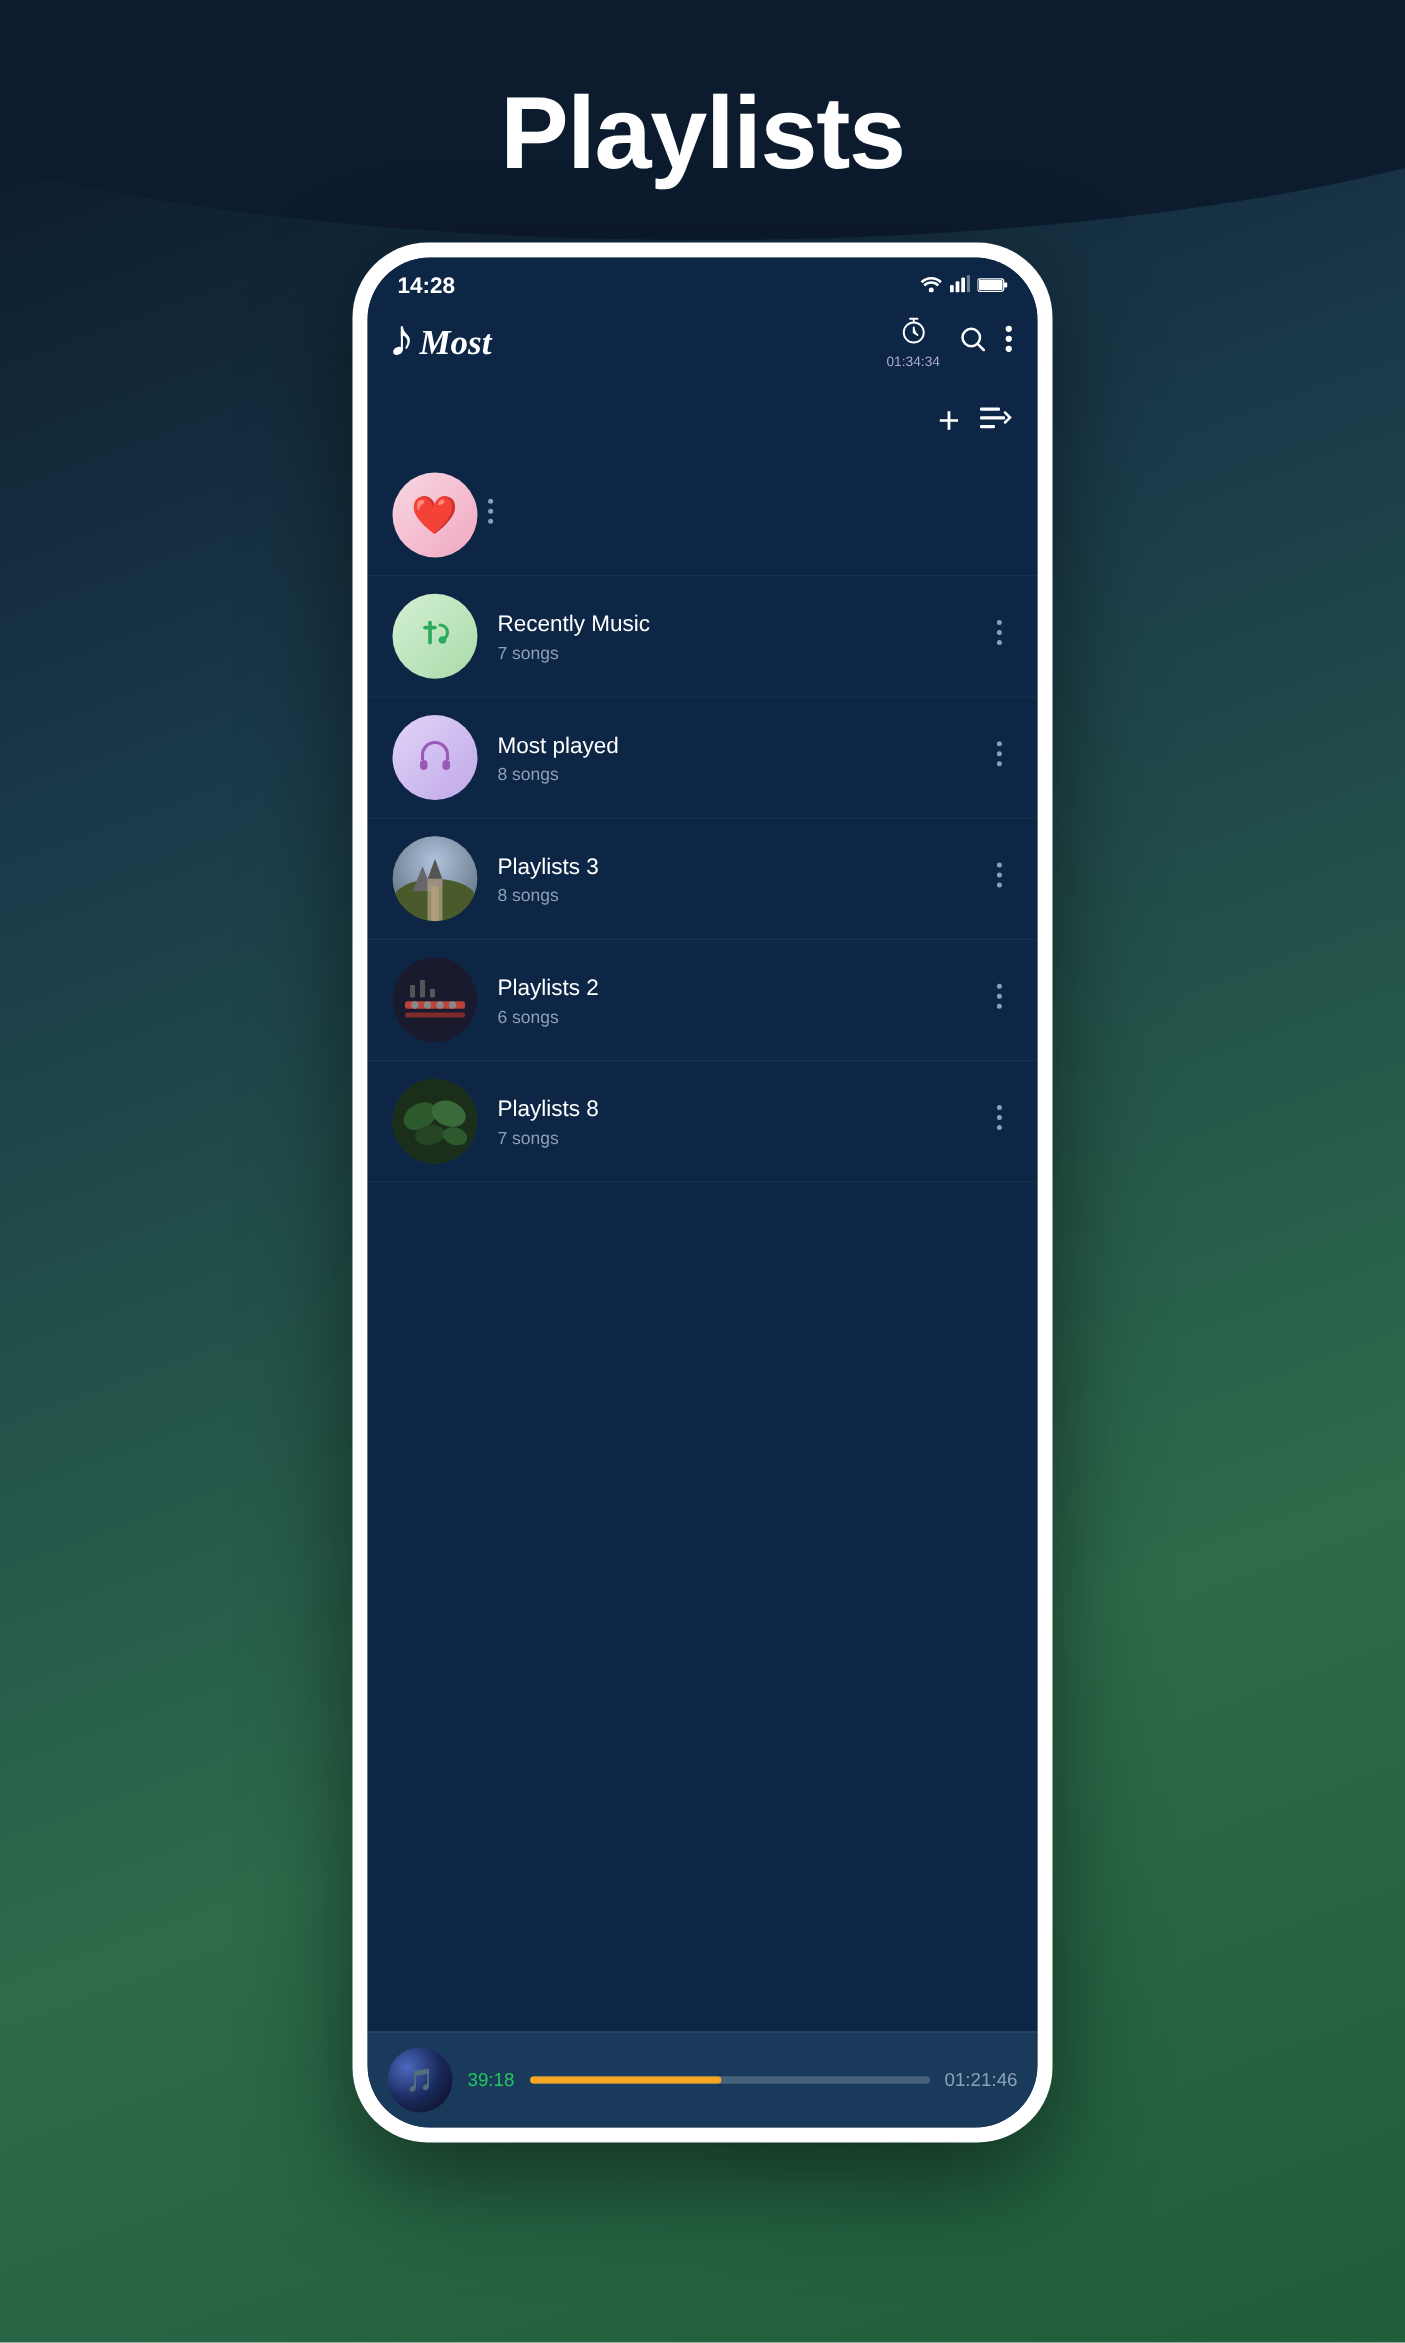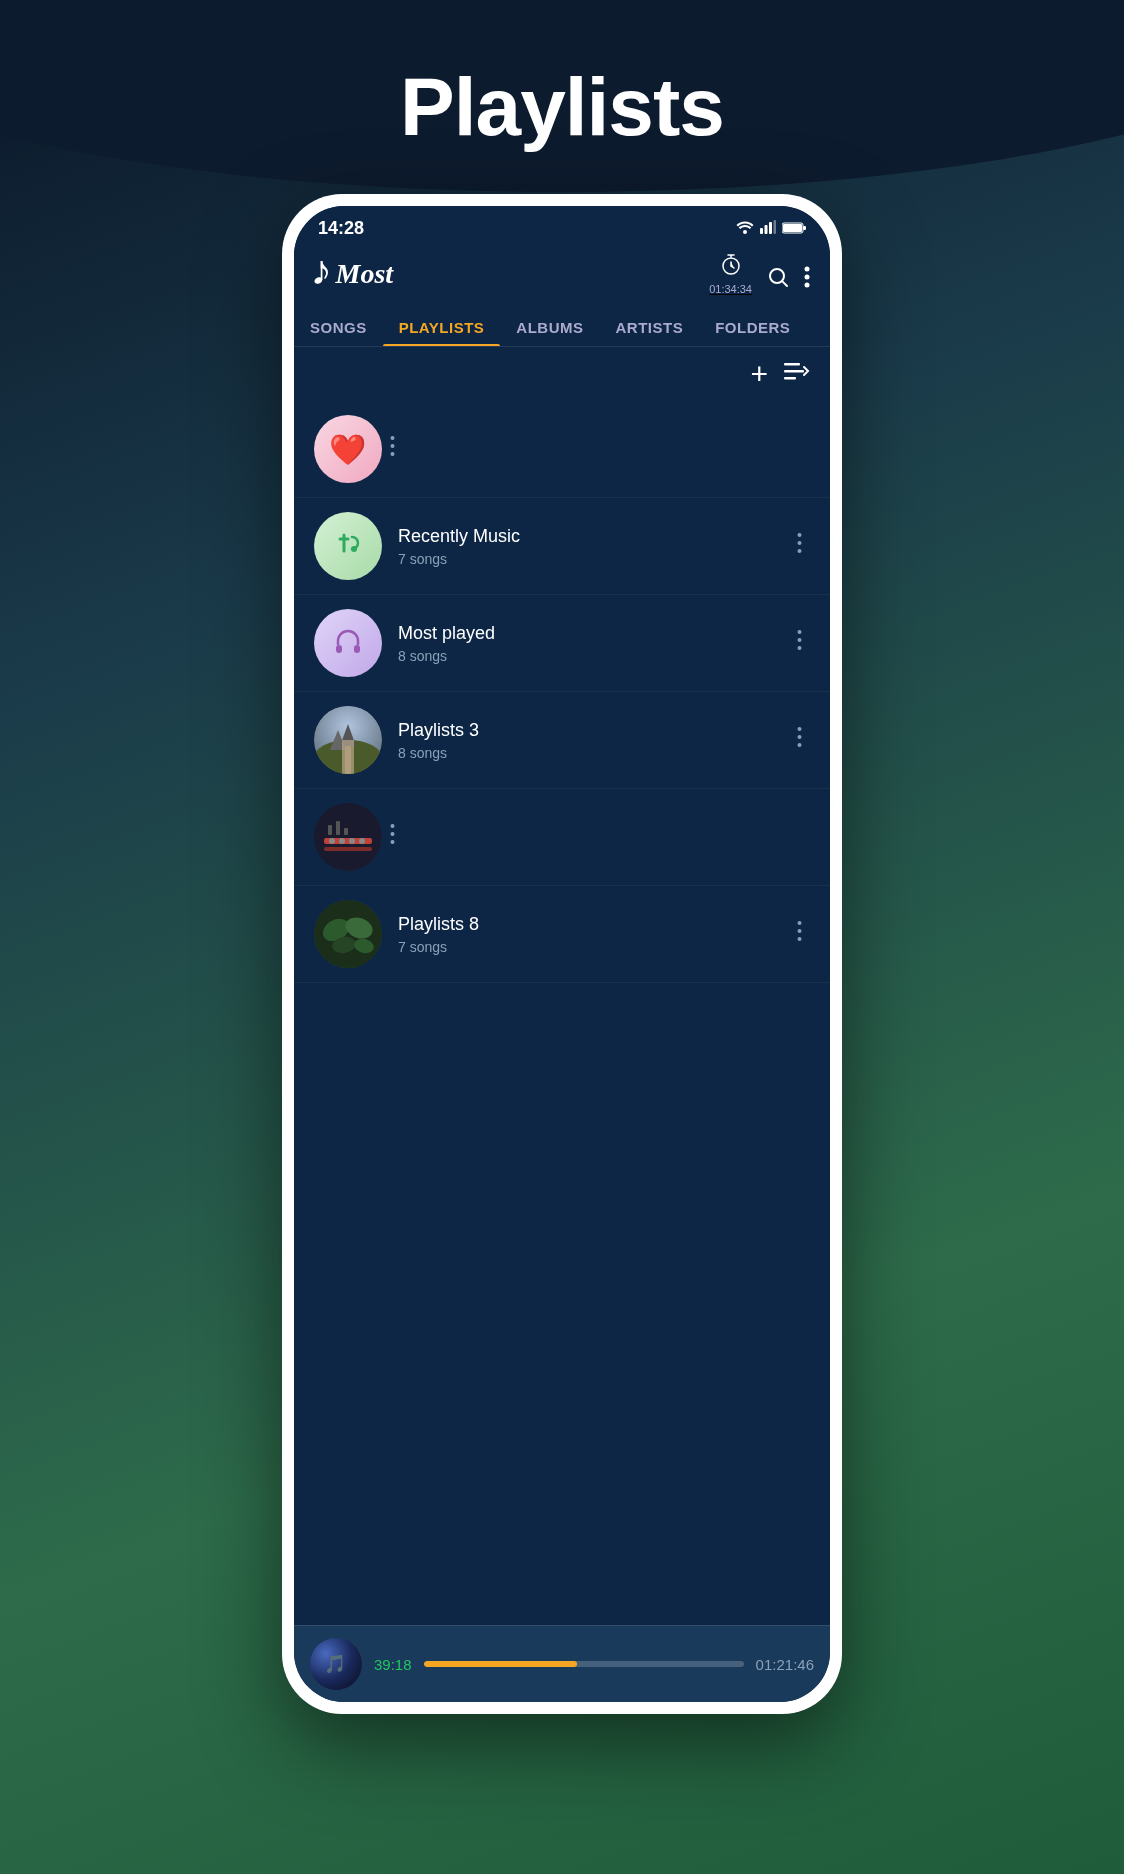--- a/index.html
+++ b/index.html
@@ -97,23 +97,22 @@
     .app-logo {
       color: white;
       font-size: 28px;
       font-style: italic;
       font-weight: 700;
       font-family: Georgia, serif;
     }
 
     .header-right {
       display: flex;
-      align-items: flex-end;
+      align-items: center;
       gap: 14px;
-      text-decoration: underline;
     }
 
     .timer-btn {
       display: flex;
       flex-direction: column;
       align-items: center;
       color: white;
     }
 
     .timer-text {
@@ -389,27 +388,20 @@
         <span class="header-icon">
           <svg width="6" height="24" viewBox="0 0 6 24" fill="white">
             <circle cx="3" cy="4" r="2.5"></circle>
             <circle cx="3" cy="12" r="2.5"></circle>
             <circle cx="3" cy="20" r="2.5"></circle>
           </svg>
         </span>
       </div>
     </div>
 
-    <div class="nav-tabs">
-      <div class="nav-tab">SONGS</div>
-      <div class="nav-tab active">PLAYLISTS</div>
-      <div class="nav-tab">ALBUMS</div>
-      <div class="nav-tab">ARTISTS</div>
-      <div class="nav-tab">FOLDERS</div>
-    </div>
 
     <div class="action-bar">
       <span class="action-icon" style="font-size:30px; font-weight:300;">+</span>
       <span class="action-icon">
         <svg width="28" height="24" viewBox="0 0 28 24" fill="white">
           <rect x="2" y="4" width="16" height="2.5" rx="1"></rect>
           <rect x="2" y="11" width="20" height="2.5" rx="1"></rect>
           <rect x="2" y="18" width="12" height="2.5" rx="1"></rect>
           <path d="M22 8l4 4-4 4" stroke="white" stroke-width="2" fill="none" stroke-linecap="round"></path>
         </svg>
@@ -514,20 +506,24 @@
             <rect x="10" y="44" width="48" height="4" rx="2" fill="#c0392b" opacity="0.6"></rect>
             <circle cx="18" cy="38" r="3" fill="#888"></circle>
             <circle cx="28" cy="38" r="3" fill="#888"></circle>
             <circle cx="38" cy="38" r="3" fill="#888"></circle>
             <circle cx="48" cy="38" r="3" fill="#888"></circle>
             <rect x="14" y="22" width="4" height="10" rx="1" fill="#555"></rect>
             <rect x="22" y="18" width="4" height="14" rx="1" fill="#555"></rect>
             <rect x="30" y="25" width="4" height="7" rx="1" fill="#555"></rect>
           </svg>
         </div>
+        <div class="playlist-info">
+          <div class="playlist-name">Playlists 2</div>
+          <div class="playlist-count">6 songs</div>
+        </div>
         <span class="more-btn">
           <svg width="5" height="22" viewBox="0 0 5 22" fill="#8aa0b8">
             <circle cx="2.5" cy="3" r="2"></circle>
             <circle cx="2.5" cy="11" r="2"></circle>
             <circle cx="2.5" cy="19" r="2"></circle>
           </svg>
         </span>
       </div>
 
       <div class="playlist-item">

